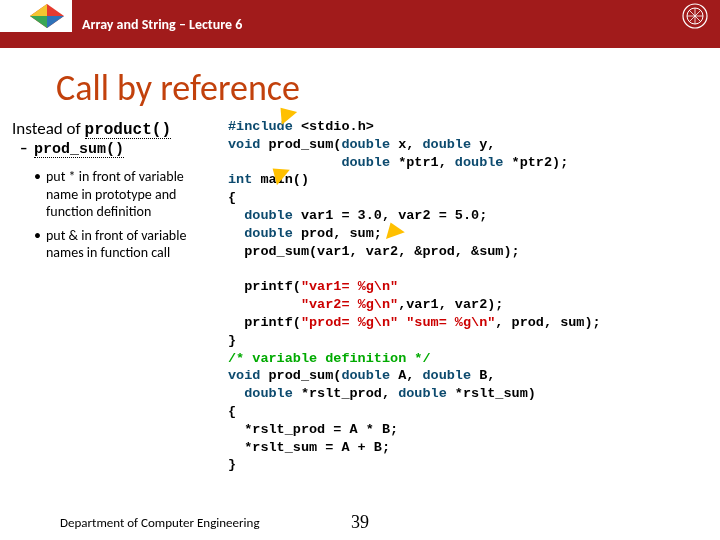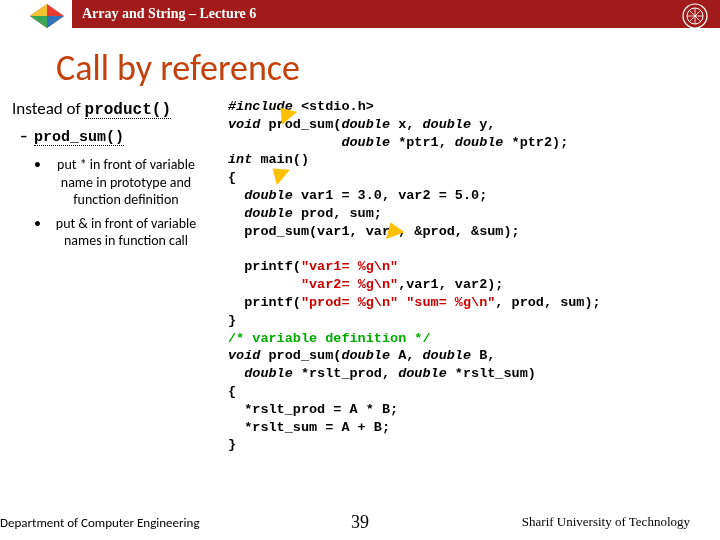--- a/index.html
+++ b/index.html
@@ -1,45 +1,45 @@
 <!DOCTYPE html>
 <html><head>
 <meta charset="utf-8">
 <style>
   * { margin: 0; padding: 0; box-sizing: border-box; }
   body { width: 720px; height: 540px; font-family: Calibri, Arial, sans-serif; background: #fff; position: relative; overflow: hidden; }
-  .header { background: #a11b1b; height: 28px; display: flex; align-items: center; position: relative; font-family: Liberation Serif, serif; }
+  .header { background: #a11b1b; height: 48px; display: flex; align-items: center; position: relative; }
   .header-white { position: absolute; left: 0; top: 0; width: 72px; height: 32px; background: #fff; }
   .logo-left { position: absolute; left: 26px; top: -2px; width: 42px; height: 36px; z-index: 2; }
   .logo-right { position: absolute; right: 12px; top: 3px; width: 26px; height: 26px; z-index: 2; }
   .header-title { color: #fff; font-size: 14px; font-weight: bold; margin-left: 82px; }
   .slide-title { color: #c2410c; font-size: 36px; font-weight: normal; margin: 18px 0 8px 56px; }
   .content { display: flex; padding: 0 20px 0 12px; }
   .left-col { width: 212px; font-size: 16px; color: #000; }
-  .instead { font-size: 17px; margin-bottom: 8px; }
+  .instead { font-size: 17px; }
   .instead .mono { font-family: 'Courier New', monospace; font-weight: bold; font-size: 16px; }
   .dash-list { list-style: none; margin-left: 8px; }
   .dash-list li { position: relative; padding-left: 14px; margin-bottom: 4px; font-size: 15px; line-height: 1.25; }
   .dash-list li::before { content: "–"; position: absolute; left: 0; font-weight: bold; }
   .under { text-decoration: underline; }
   .mono2 { font-family: 'Courier New', monospace; font-weight: bold; }
-  .bullet-list { list-style: none; margin: 10px 18px 0 22px; text-align: center; }
+  .bullet-list { list-style: none; margin: 10px 18px 0 22px; }
   .bullet-list li { position: relative; padding-left: 12px; margin-bottom: 6px; font-size: 14px; line-height: 1.25; }
   .bullet-list li::before { content: "•"; position: absolute; left: 0; }
   .dotted { border-bottom: 1px dotted #000; display: inline-block; line-height: 1; }
   .right-col { flex: 1; font-family: 'Courier New', monospace; font-weight: bold; font-size: 13.5px; line-height: 1.32; white-space: pre; color: #000; position: relative; margin-left: 4px; }
-  .right-col .b { color: #000000; font-style: italic; }
+  .right-col .b { color: #0c4a6e; }
   .right-col .r { color: #cc0000; }
   .right-col .g { color: #00aa00; }
   .triangle { position: absolute; width: 0; height: 0; }
   .tri1 { left: 275px; top: 106px; border-left: 10px solid transparent; border-right: 10px solid transparent; border-top: 14px solid #ffc000; transform: rotate(140deg); }
   .tri2 { left: 268px; top: 166px; border-left: 10px solid transparent; border-right: 10px solid transparent; border-top: 14px solid #ffc000; transform: rotate(130deg); }
   .tri3 { left: 383px; top: 222px; border-left: 10px solid transparent; border-right: 10px solid transparent; border-top: 14px solid #ffc000; transform: rotate(160deg); }
   .footer { position: absolute; bottom: 10px; left: 0; right: 0; display: flex; align-items: center; font-size: 13px; }
-  .footer-left { }
+  .footer-left { margin-left: 60px; }
   .footer-num { position: absolute; left: 50%; transform: translateX(-50%); font-size: 18px; font-family: Georgia, serif; }
   .footer-right { margin-left: auto; margin-right: 30px; font-family: Georgia, serif; }
 </style>
 </head>
 <body>
 
 <div class="header">
   <div class="header-white"></div>
   <div class="logo-left">
     <svg viewBox="0 0 42 36">
@@ -97,14 +97,13 @@
 <span>}</span></div>
 </div>
 
 <div class="triangle tri1"></div>
 <div class="triangle tri2"></div>
 <div class="triangle tri3"></div>
 
 <div class="footer">
   <span class="footer-left">Department of Computer Engineering</span>
   <span class="footer-num">39</span>
-  <span class="footer-right">Sharif University of Technology</span>
 </div>
 
 </body></html>

